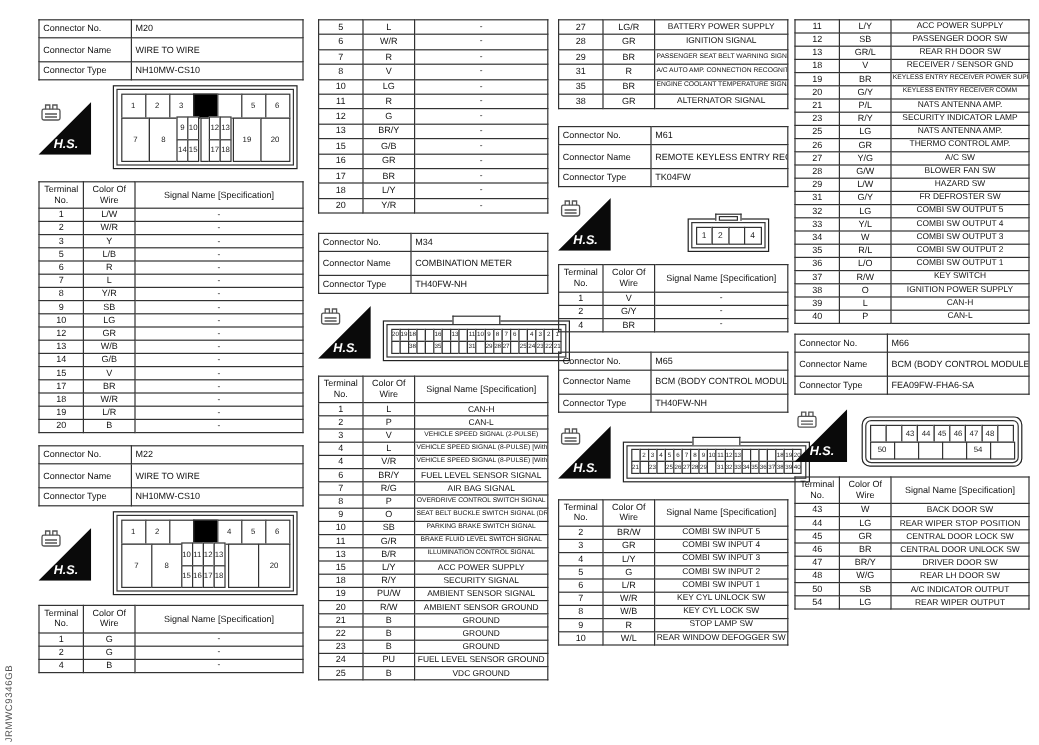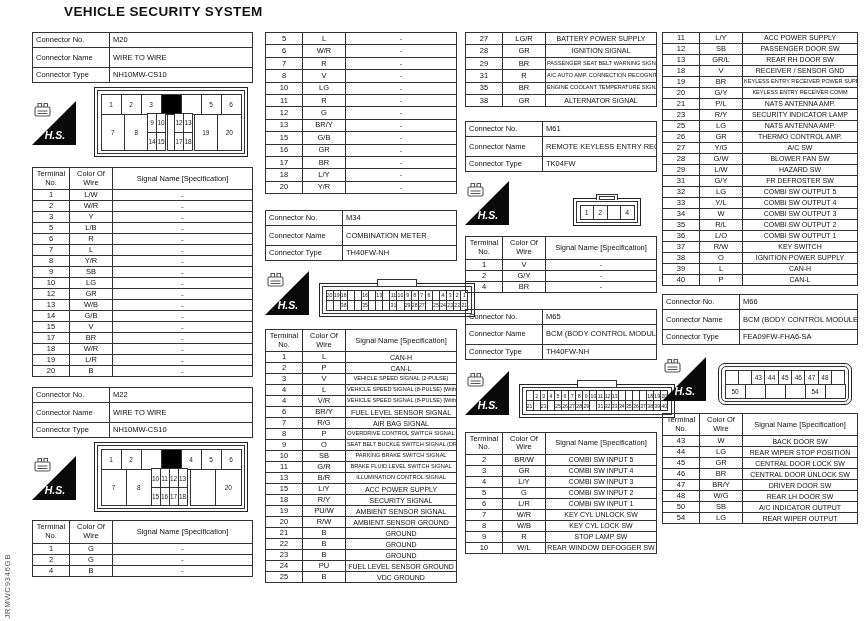--- a/index.html
+++ b/index.html
@@ -1,21 +1,21 @@
 <!DOCTYPE html>
 <html><head>
 <meta charset="utf-8">
 <style>
   html,body{margin:0;padding:0;background:#fff;}
   #page{position:relative;width:866px;height:621px;background:#fff;overflow:hidden;
         font-family:"Liberation Sans","DejaVu Sans",sans-serif;color:#111;}
   #title{position:absolute;left:64px;top:4px;font-size:13.5px;font-weight:700;letter-spacing:.4px;}
   #docid{position:absolute;left:3px;bottom:2px;writing-mode:vertical-rl;transform:rotate(180deg);
          font-size:8px;color:#555;letter-spacing:.5px;}
-  .col{position:absolute;top:32px;}
+  .col{position:absolute;top:16px;}
   #col1{left:32px;width:221px;}
   #col2{left:265px;width:192px;}
   #col3{left:465px;width:192px;}
   #col4{left:662px;width:196px;}
 
   table{border-collapse:collapse;table-layout:fixed;}
   
   .info{width:100%;border:1.5px solid #111;}
   .info td{border:1px solid #333;font-size:7.5px;padding:1px 3px;height:12px;line-height:1.05;overflow:hidden;white-space:nowrap;}
   .info tr:nth-child(2) td{height:17px;}
@@ -71,21 +71,20 @@
   .notch-s{width:20px;height:5px;}
   .notch-inner{margin:1px auto 0;width:70%;height:2px;border:1px solid #333;}
 
   .mt4{margin-top:4px;}.mt6{margin-top:6px;}.mt8{margin-top:8px;}.mt10{margin-top:10px;}
   .mt12{margin-top:12px;}.mt14{margin-top:14px;}.mt16{margin-top:16px;}
 </style>
 </head>
 <body>
 
 <div id="page">
-  <div id="title">VEHICLE SECURITY SYSTEM</div>
   <div id="docid">JRMWC9346GB</div>
 
   <div class="col" id="col1">
     <table class="info">
       <tbody>
           <tr>
             <td class="il">Connector No.</td>
             <td class="iv">M20</td>
           </tr>
       <tr>

